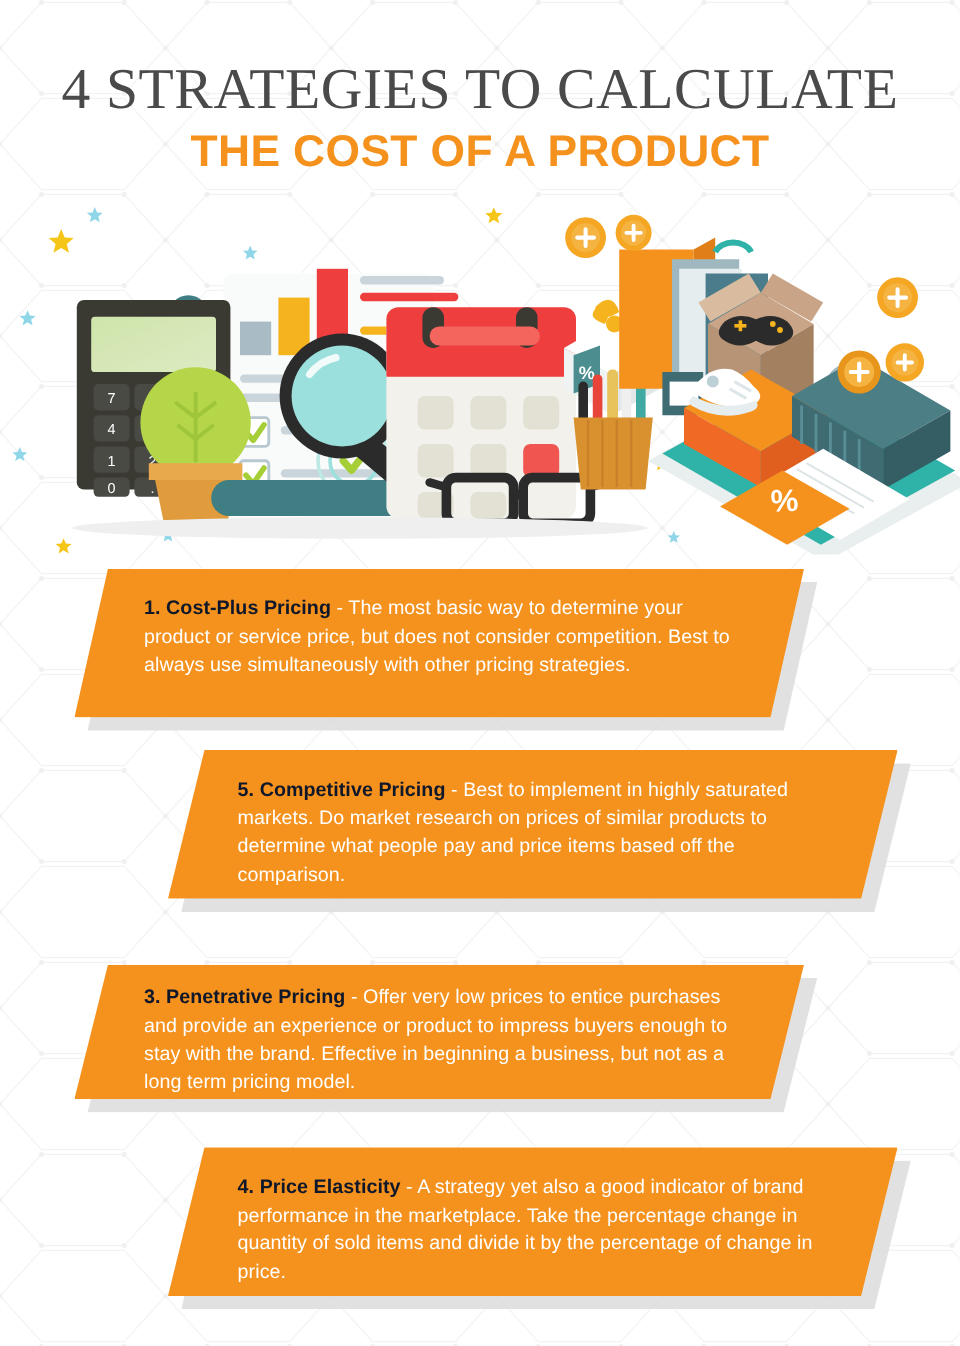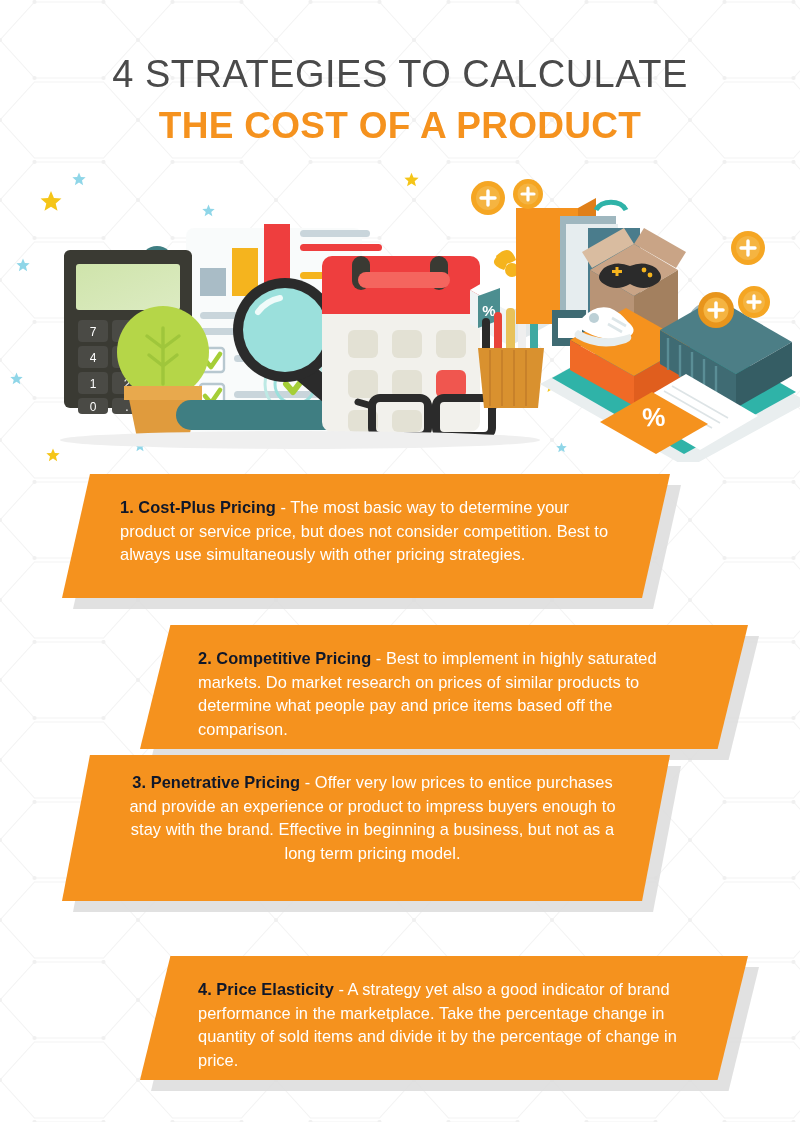--- a/index.html
+++ b/index.html
@@ -13,22 +13,22 @@
 
   
   .hexbg{position:absolute;inset:0;z-index:0;opacity:.55;pointer-events:none;}
 
   
   .star{position:absolute;z-index:2;pointer-events:none;}
 
   
   .title-wrap{position:absolute;left:0;top:48px;width:800px;text-align:center;z-index:5;}
   .title-1{
-    font-size:38px;line-height:53px;letter-spacing:.5px;
-    font-weight:400;color:#4a4a4a;white-space:nowrap;
+    font-size:48px;line-height:53px;letter-spacing:.5px;
+    font-weight:400;color:#4a4a4a;white-space:nowrap;font-family:Liberation Serif, serif;
   }
   .title-2{
     font-size:37px;line-height:53px;letter-spacing:.3px;
     font-weight:700;color:#F5921E;white-space:nowrap;margin-top:-2px;
   }
 
   
   .illo{position:absolute;left:0;top:172px;width:800px;height:290px;z-index:4;}
 
   
@@ -48,21 +48,21 @@
   
   .skewA .shadow,.skewA .face{ -webkit-clip-path:polygon(4.6% 0,100% 0,95.4% 100%,0 100%); clip-path:polygon(4.6% 0,100% 0,95.4% 100%,0 100%); }
   .skewB .shadow,.skewB .face{ -webkit-clip-path:polygon(5.0% 0,100% 0,95.0% 100%,0 100%); clip-path:polygon(5.0% 0,100% 0,95.0% 100%,0 100%); }
 
   .p1{left:62px;  top:474px; width:608px; height:124px;}
   .p1 .txt{left:58px; top:22px; width:505px;}
 
   .p2{left:140px; top:625px; width:608px; height:124px;}
   .p2 .txt{left:58px; top:22px; width:505px;}
 
-  .p3{left:62px;  top:755px; width:608px; height:146px;text-align:center;}
+  .p3{left:62px;  top:804px; width:608px; height:112px;}
   .p3 .txt{left:58px; top:16px; width:505px;}
 
   .p4{left:140px; top:932px; width:608px; height:124px;margin-top:24px;}
   .p4 .txt{left:58px; top:22px; width:520px;}
 </style>
 </head>
 <body>
 
 <div id="page">
 
@@ -385,21 +385,21 @@
 
   <div class="panel skewA p1">
     <div class="shadow"></div>
     <div class="face"></div>
     <div class="txt"><b>1. Cost-Plus Pricing</b><span> - </span><span>The most basic way to determine your product or service price, but does not consider competition. Best to always use simultaneously with other pricing strategies.</span></div>
   </div>
 
   <div class="panel skewB p2">
     <div class="shadow"></div>
     <div class="face"></div>
-    <div class="txt"><b>2. Competitive Pricing</b><span> - </span><span>Best to implement in highly saturated markets. Do market research on prices of similar products to determine what people pay and price items based off the comparison.</span></div>
+    <div class="txt"><b>5. Competitive Pricing</b><span> - </span><span>Best to implement in highly saturated markets. Do market research on prices of similar products to determine what people pay and price items based off the comparison.</span></div>
   </div>
 
   <div class="panel skewA p3">
     <div class="shadow"></div>
     <div class="face"></div>
     <div class="txt"><b>3. Penetrative Pricing</b><span> - </span><span>Offer very low prices to entice purchases and provide an experience or product to impress buyers enough to stay with the brand. Effective in beginning a business, but not as a long term pricing model.</span></div>
   </div>
 
   <div class="panel skewB p4">
     <div class="shadow"></div>

